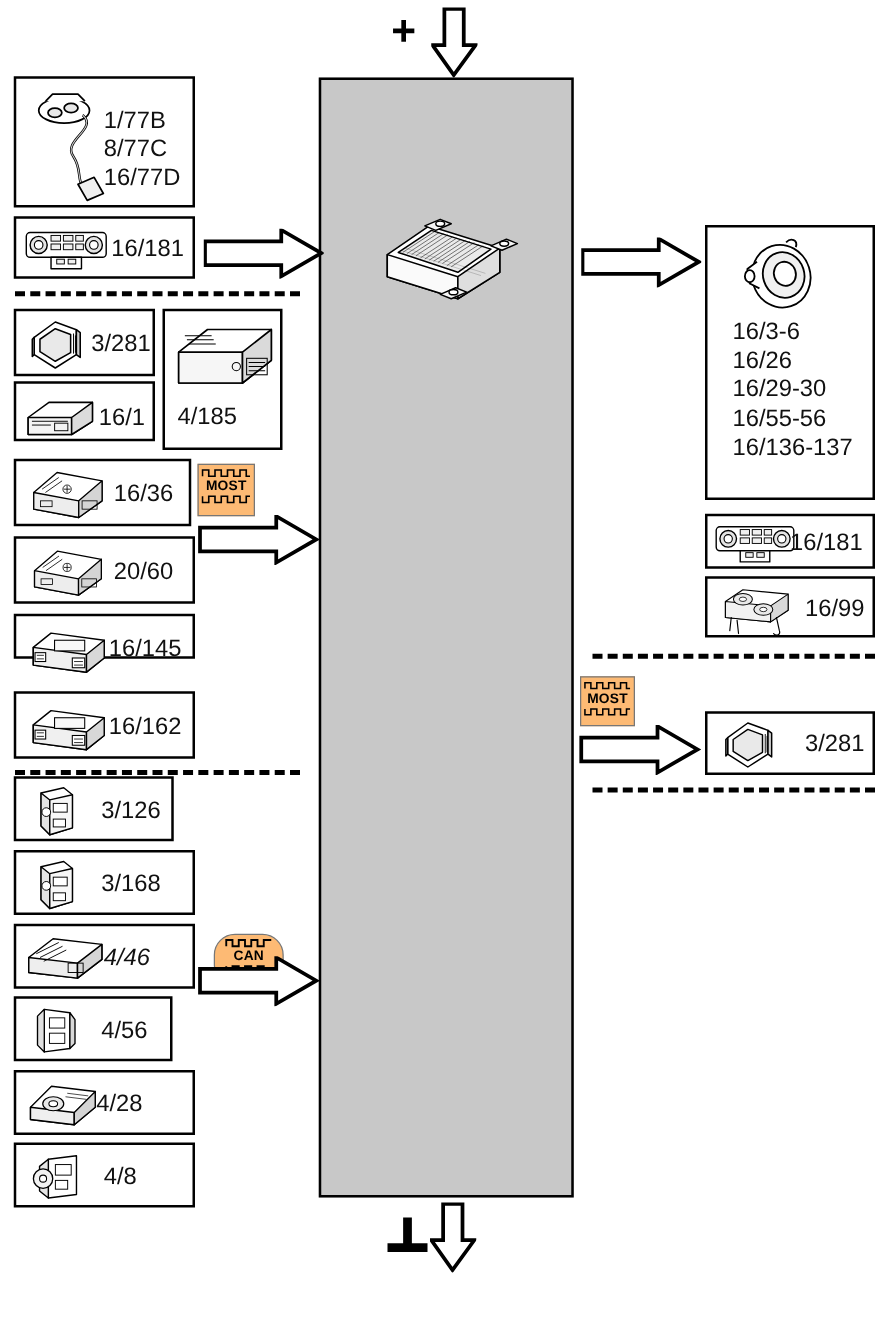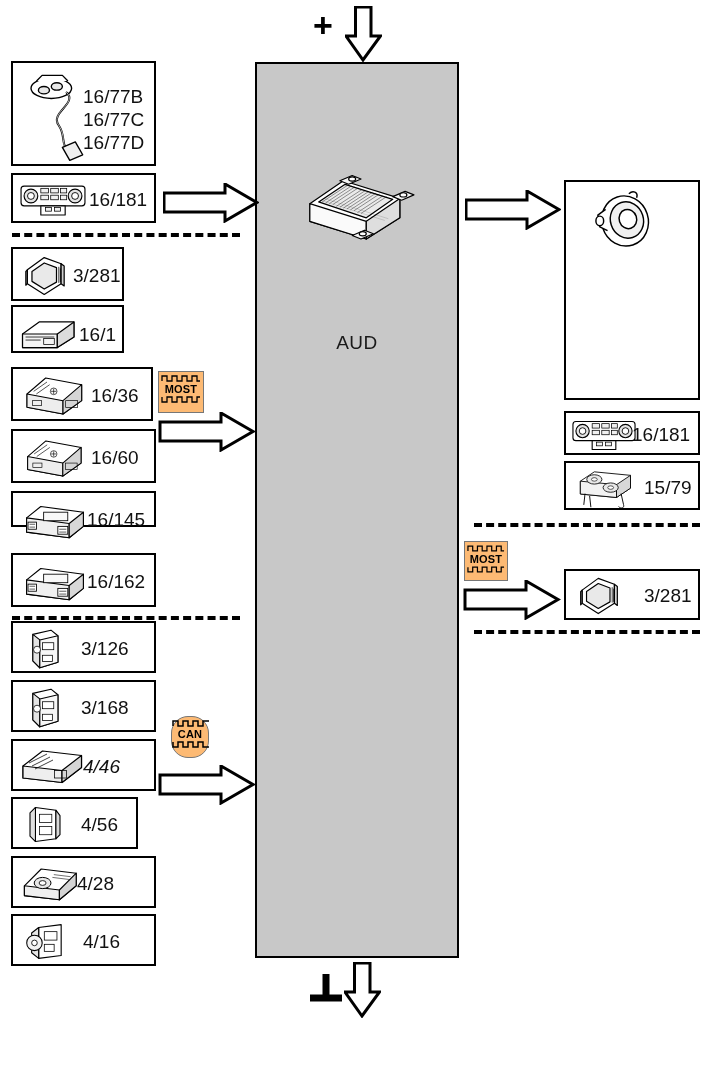--- a/index.html
+++ b/index.html
@@ -339,21 +339,20 @@
         <path d="M1 10 L62 10 L62 1 L94 19.5 L62 38 L62 29 L1 29 Z" fill="#ffffff" stroke="#000" stroke-width="3" stroke-linejoin="miter"></path>
       </g>
 
       <g id="g-arrow-down">
         <path d="M10.5 1 L26 1 L26 30 L35.5 30 L18 54 L1 30 L10.5 30 Z" fill="#ffffff" stroke="#000" stroke-width="3" stroke-linejoin="miter"></path>
       </g>
     </defs>
   </svg>
 
   <div class="aud-panel">
-    <div class="aud-label">AUD</div>
     <svg class="aud-amp" viewBox="0 0 136 92">
       <use href="#g-amp-center"></use>
     </svg>
   </div>
 
   <div class="term" style="left:313px; top:4px; width:80px; height:56px;">
     <div style="position:absolute; left:0; top:4px; font-size:34px; font-weight:bold; line-height:1; color:#000;">+</div>
     <svg style="position:absolute; left:32px; top:2px;" width="37" height="56" viewBox="0 0 37 56">
       <use href="#g-arrow-down"></use>
     </svg>
@@ -367,22 +366,22 @@
     <svg style="position:absolute; left:38px; top:0px;" width="37" height="56" viewBox="0 0 37 56">
       <use href="#g-arrow-down"></use>
     </svg>
   </div>
 
   <div class="cbox" style="left:11px; top:61px; width:145px; height:105px;">
     <svg class="icon" style="left:6px; top:5px;" width="72" height="96" viewBox="0 0 72 104">
         <use href="#g-antenna"></use>
       </svg>
     <div class="lbl multi" style="left:70px; top:22px;">
-      <div>16/77B</div>
-      <div>16/77C</div>
+      <div>1/77B</div>
+      <div>8/77C</div>
       <div>16/77D</div>
     </div>
   </div>
 
   <div class="cbox" style="left:11px; top:173px; width:145px; height:50px;">
     <svg class="icon" style="left:5px; top:4px;" width="70" height="40" viewBox="0 0 92 50">
         <use href="#g-ctrlpanel"></use>
       </svg>
     <div class="lbl" style="left:76px; top:14px;">16/181</div>
   </div>
@@ -400,20 +399,26 @@
     <div class="lbl" style="left:60px; top:16px;">3/281</div>
   </div>
 
   <div class="cbox" style="left:11px; top:305px; width:113px; height:48px;">
     <svg class="icon" style="left:5px; top:7px;" width="62" height="40" viewBox="0 0 82 52">
         <use href="#g-headunit"></use>
       </svg>
     <div class="lbl" style="left:66px; top:17px;">16/1</div>
   </div>
 
+  <div class="cbox" style="left:130px; top:247px; width:96px; height:113px;">
+    <svg class="icon" style="left:6px; top:8px;" width="84" height="56" viewBox="0 0 102 68">
+        <use href="#g-cdchanger"></use>
+      </svg>
+    <div class="lbl" style="left:10px; top:74px;">4/185</div>
+  </div>
 
   <div class="cbox" style="left:11px; top:367px; width:142px; height:54px;">
     <svg class="icon" style="left:5px; top:5px;" width="74" height="44" viewBox="0 0 92 66">
         <use href="#g-ctrlmod"></use>
       </svg>
     <div class="lbl" style="left:78px; top:16px;">16/36</div>
   </div>
 
   <div class="busbadge" style="left:158px; top:371px; width:46px; height:42px; padding-top:2px;">
     <svg width="40" height="9" viewBox="0 0 40 9">
@@ -426,54 +431,54 @@
   </div>
 
   <svg class="arrow" style="left:155px; top:412px;" width="104" height="40" viewBox="0 0 96 40">
       <use href="#g-arrow-right"></use>
     </svg>
 
   <div class="cbox" style="left:11px; top:429px; width:145px; height:54px;">
     <svg class="icon" style="left:5px; top:6px;" width="74" height="43" viewBox="0 0 92 66">
         <use href="#g-ctrlmod"></use>
       </svg>
-    <div class="lbl" style="left:78px; top:16px;">16/60</div>
+    <div class="lbl" style="left:78px; top:16px;">20/60</div>
   </div>
 
   <div class="cbox" style="left:11px; top:491px; width:145px; height:36px;">
     <svg class="icon" style="left:5px; top:5px;" width="74" height="44" viewBox="0 0 92 62">
         <use href="#g-ampmod"></use>
       </svg>
     <div class="lbl" style="left:74px; top:16px;">16/145</div>
   </div>
 
   <div class="cbox" style="left:11px; top:553px; width:145px; height:54px;">
     <svg class="icon" style="left:5px; top:5px;" width="74" height="44" viewBox="0 0 92 62">
         <use href="#g-ampmod"></use>
       </svg>
     <div class="lbl" style="left:74px; top:16px;">16/162</div>
   </div>
 
   <div class="dashed" style="left:12px; top:616px; width:228px;"></div>
 
-  <div class="cbox" style="left:11px; top:621px; width:145px; height:52px;">
+  <div class="cbox" style="left:11px; top:621px; width:128px; height:52px;">
     <svg class="icon" style="left:8px; top:3px;" width="46" height="46" viewBox="0 0 60 66">
         <use href="#g-sensor"></use>
       </svg>
     <div class="lbl" style="left:68px; top:15px;">3/126</div>
   </div>
 
   <div class="cbox" style="left:11px; top:680px; width:145px; height:52px;">
     <svg class="icon" style="left:8px; top:3px;" width="46" height="46" viewBox="0 0 60 66">
         <use href="#g-sensor"></use>
       </svg>
     <div class="lbl" style="left:68px; top:15px;">3/168</div>
   </div>
 
-  <div class="busbadge" style="left:171px; top:716px; width:38px; height:42px; padding-top:2px;border-radius:17px;">
+  <div class="busbadge" style="left:171px; top:747px; width:56px; height:42px; padding-top:2px;border-radius:17px;">
     <svg width="38" height="9" viewBox="0 0 38 9">
       <path d="M1 7 L1 2 L6 2 L6 7 L11 7 L11 2 L16 2 L16 7 L21 7 L21 2 L26 2 L26 7 L31 7 L31 2 L37 2" stroke="#000" stroke-width="1.5" fill="none"></path>
     </svg>
     <div class="bustext">CAN</div>
     <svg width="38" height="9" viewBox="0 0 38 9">
       <path d="M1 2 L1 7 L6 7 L6 2 L11 2 L11 7 L16 7 L16 2 L21 2 L21 7 L26 7 L26 2 L31 2 L31 7 L37 7" stroke="#000" stroke-width="1.5" fill="none"></path>
     </svg>
   </div>
 
   <div class="cbox" style="left:11px; top:739px; width:145px; height:52px;">
@@ -498,45 +503,52 @@
     <svg class="icon" style="left:5px; top:4px;" width="66" height="42" viewBox="0 0 84 60">
         <use href="#g-roundmod"></use>
       </svg>
     <div class="lbl" style="left:64px; top:15px;">4/28</div>
   </div>
 
   <div class="cbox" style="left:11px; top:914px; width:145px; height:52px;">
     <svg class="icon" style="left:8px; top:3px;" width="48" height="45" viewBox="0 0 62 64">
         <use href="#g-motormod"></use>
       </svg>
-    <div class="lbl" style="left:70px; top:15px;">4/16</div>
+    <div class="lbl" style="left:70px; top:15px;">4/8</div>
   </div>
 
   <svg class="arrow" style="left:465px; top:190px;" width="96" height="40" viewBox="0 0 96 40">
       <use href="#g-arrow-right"></use>
     </svg>
 
   <div class="cbox" style="left:564px; top:180px; width:136px; height:220px;">
     <svg class="icon" style="left:24px; top:6px;" width="70" height="64" viewBox="0 0 72 66">
         <use href="#g-speaker"></use>
       </svg>
+    <div class="lbl multi" style="left:20px; top:72px;">
+      <div>16/3-6</div>
+      <div>16/26</div>
+      <div>16/29-30</div>
+      <div>16/55-56</div>
+      <div>16/136-137</div>
+    </div>
   </div>
 
   <div class="cbox" style="left:564px; top:411px; width:136px; height:44px;">
     <svg class="icon" style="left:4px; top:2px;" width="68" height="38" viewBox="0 0 92 50">
         <use href="#g-ctrlpanel"></use>
       </svg>
     <div class="lbl" style="left:66px; top:11px;">16/181</div>
   </div>
 
   <div class="cbox" style="left:564px; top:461px; width:136px; height:49px;">
     <svg class="icon" style="left:4px; top:3px;" width="72" height="42" viewBox="0 0 100 72">
         <use href="#g-tweeterpair"></use>
       </svg>
-    <div class="lbl" style="left:78px; top:14px;">15/79</div>
+    <div class="lbl" style="left:78px; top:14px;">16/99</div>
   </div>
 
   <div class="dashed" style="left:474px; top:523px; width:226px;"></div>
 
   <div class="busbadge" style="left:464px; top:541px; width:44px; height:40px; padding-top:2px;">
     <svg width="38" height="9" viewBox="0 0 40 9">
       <path d="M1 7 L1 2 L6 2 L6 7 L11 7 L11 2 L16 2 L16 7 L21 7 L21 2 L26 2 L26 7 L31 7 L31 2 L36 2 L36 7 L39 7" stroke="#000" stroke-width="1.3" fill="none"></path>
     </svg>
     <div class="bustext">MOST</div>
     <svg width="38" height="9" viewBox="0 0 40 9">

